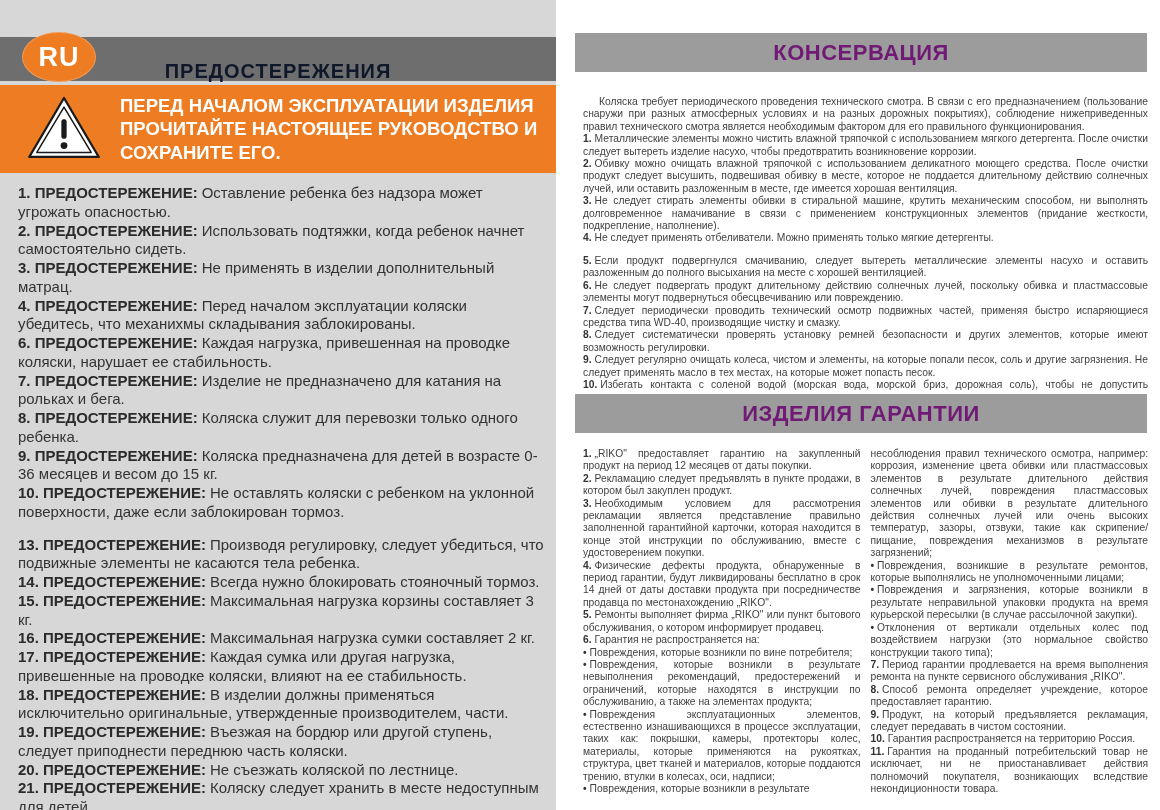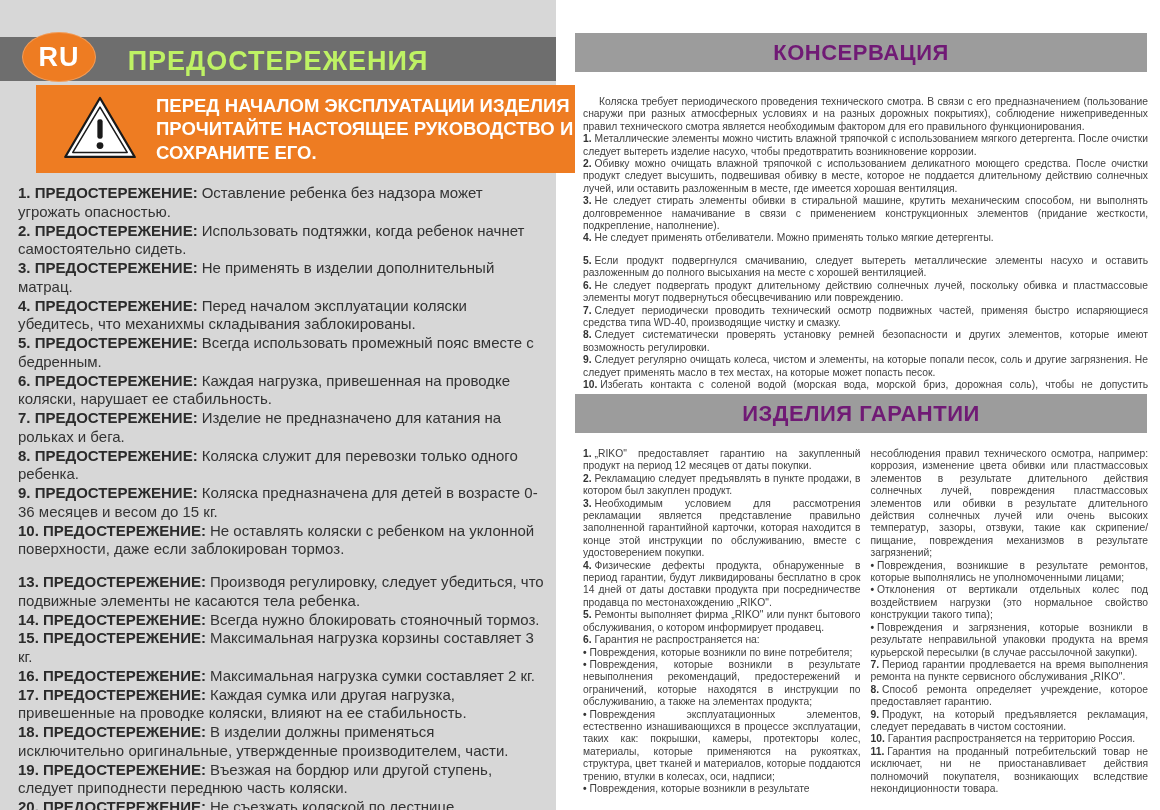--- a/index.html
+++ b/index.html
@@ -4,33 +4,33 @@
 <style>
   html,body{margin:0;padding:0;}
   body{
     width:1160px;height:810px;position:relative;background:#ffffff;
     font-family:"Liberation Sans", sans-serif;overflow:hidden;
   }
   
   .left-page{position:absolute;left:0;top:0;width:556px;height:810px;background:#d7d7d7;}
   .left-header{position:absolute;left:0;top:37px;width:100%;height:44px;background:#6e6e6e;}
   .left-title{
-    margin:4px;height:40px;line-height:40px;text-align:center;
-    color:#bef264;font-size:27px;font-weight:bold;letter-spacing:1px;
+    margin:14px;height:40px;line-height:40px;text-align:center;
+    color:#0f172a;font-size:20px;font-weight:bold;letter-spacing:1px;
   }
   .ru-badge{
     position:absolute;left:22px;top:-5px;width:74px;height:50px;
     background:#ee7c22;border-radius:50%;
     display:flex;align-items:center;justify-content:center;
     color:#fff;font-size:27px;font-weight:bold;letter-spacing:1px;
     box-shadow:0 0 0 1px rgba(255,255,255,.25) inset;
   }
   .banner{
     position:absolute;left:0;top:85px;width:100%;height:88px;background:#ee7c22;
-    display:flex;align-items:center;box-sizing:border-box;padding:0 14px 0 26px;gap:18px;margin-left:36px;
+    display:flex;align-items:center;box-sizing:border-box;padding:0 14px 0 26px;gap:18px;
   }
   .banner-icon{flex:0 0 auto;width:76px;height:68px;}
   .banner-text{
     margin:0;color:#fff;font-weight:bold;font-size:18.5px;line-height:1.27;
   }
   .warn-area{
     position:absolute;left:18px;top:184px;right:12px;bottom:6px;
     display:flex;gap:14px;flex-direction:column;
   }
   .warn-col{flex:1 1 0;font-size:15px;line-height:1.25;color:#333;}
@@ -84,21 +84,20 @@
       <div class="warn-col">
 
           <p class="warn"><b>1. ПРЕДОСТЕРЕЖЕНИЕ:</b><span>Оставление ребенка без надзора может угрожать опасностью.</span></p>
 
           <p class="warn"><b>2. ПРЕДОСТЕРЕЖЕНИЕ:</b><span>Использовать подтяжки, когда ребенок начнет самостоятельно сидеть.</span></p>
 
           <p class="warn"><b>3. ПРЕДОСТЕРЕЖЕНИЕ:</b><span>Не применять в изделии дополнительный матрац.</span></p>
 
           <p class="warn"><b>4. ПРЕДОСТЕРЕЖЕНИЕ:</b><span>Перед началом эксплуатации коляски убедитесь, что механихмы складывания заблокированы.</span></p>
 
-          <p class="warn"><b>5. ПРЕДОСТЕРЕЖЕНИЕ:</b><span>Всегда использовать промежный пояс вместе с бедренным.</span></p>
 
           <p class="warn"><b>6. ПРЕДОСТЕРЕЖЕНИЕ:</b><span>Каждая нагрузка, привешенная на проводке коляски, нарушает ее стабильность.</span></p>
 
           <p class="warn"><b>7. ПРЕДОСТЕРЕЖЕНИЕ:</b><span>Изделие не предназначено для катания на рольках и бега.</span></p>
 
           <p class="warn"><b>8. ПРЕДОСТЕРЕЖЕНИЕ:</b><span>Коляска служит для перевозки только одного ребенка.</span></p>
 
           <p class="warn"><b>9. ПРЕДОСТЕРЕЖЕНИЕ:</b><span>Коляска предназначена для детей в возрасте 0-36 месяцев и весом до 15 кг.</span></p>
 
           <p class="warn"><b>10. ПРЕДОСТЕРЕЖЕНИЕ:</b><span>Не оставлять коляски с ребенком на уклонной поверхности, даже если заблокирован тормоз.</span></p>
@@ -192,23 +191,23 @@
           <p class="para"><b class="pnum">•</b><span>Повреждения эксплуатационных элементов, естественно изнашивающихся в процессе эксплуатации, таких как: покрышки, камеры, протекторы колес, материалы, которые применяются на рукоятках, структура, цвет тканей и материалов, которые поддаются трению, втулки в колесах, оси, надписи;</span></p>
 
           <p class="para"><b class="pnum">•</b><span>Повреждения, которые возникли в результате</span></p>
         </div>
       <div class="rcol">
 
           <p class="para"><span>несоблюдения правил технического осмотра, например: коррозия, изменение цвета обивки или пластмассовых элементов в результате длительного действия солнечных лучей, повреждения пластмассовых элементов или обивки в результате длительного действия солнечных лучей или очень высоких температур, зазоры, отзвуки, такие как скрипение/ пищание, повреждения механизмов в результате загрязнений;</span></p>
 
           <p class="para"><b class="pnum">•</b><span>Повреждения, возникшие в результате ремонтов, которые выполнялись не уполномоченными лицами;</span></p>
 
+          <p class="para"><b class="pnum">•</b><span>Повреждения и загрязнения, которые возникли в результате неправильной упаковки продукта на время курьерской пересылки (в случае рассылочной закупки).</span></p>
+
           <p class="para"><b class="pnum">•</b><span>Отклонения от вертикали отдельных колес под воздействием нагрузки (это нормальное свойство конструкции такого типа);</span></p>
-
-          <p class="para"><b class="pnum">•</b><span>Повреждения и загрязнения, которые возникли в результате неправильной упаковки продукта на время курьерской пересылки (в случае рассылочной закупки).</span></p>
 
           <p class="para"><b class="pnum">7.</b><span>Период гарантии продлевается на время выполнения ремонта на пункте сервисного обслуживания „RIKO".</span></p>
 
           <p class="para"><b class="pnum">8.</b><span>Способ ремонта определяет учреждение, которое предоставляет гарантию.</span></p>
 
           <p class="para"><b class="pnum">9.</b><span>Продукт, на который предъявляется рекламация, следует передавать в чистом состоянии.</span></p>
 
           <p class="para"><b class="pnum">10.</b><span>Гарантия распространяется на территорию Россия.</span></p>
 
           <p class="para"><b class="pnum">11.</b><span>Гарантия на проданный потребительский товар не исключает, ни не приостанавливает действия полномочий покупателя, возникающих вследствие некондиционности товара.</span></p>

